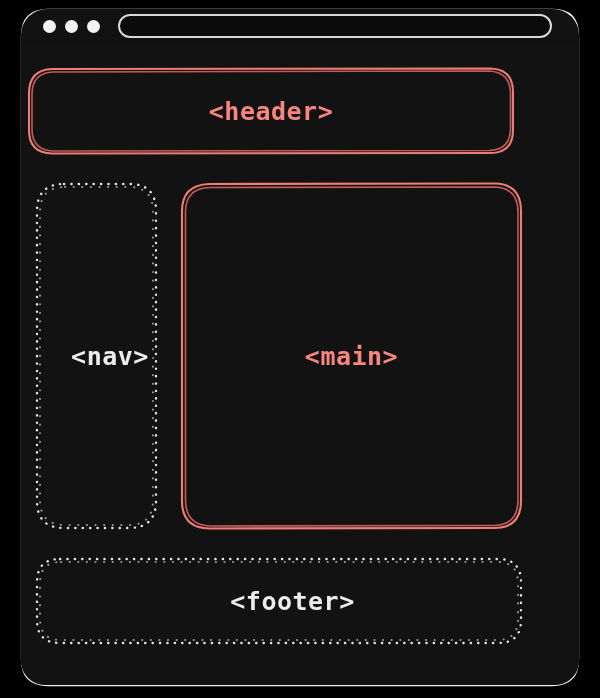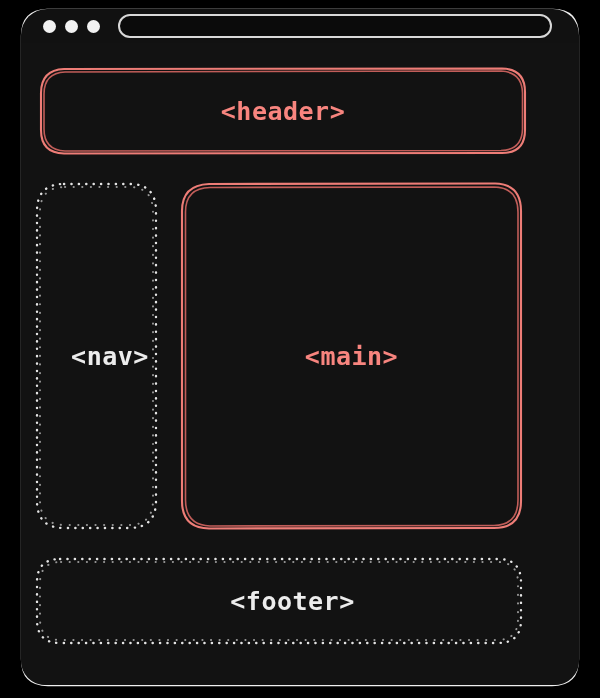--- a/index.html
+++ b/index.html
@@ -104,21 +104,21 @@
     font-family: "DejaVu Sans Mono", "Liberation Mono", monospace;
     font-size: 25px;
     font-weight: 700;
     letter-spacing: 0.5px;
     white-space: nowrap;
   }
   .label-accent { color: #f8857f; }
   .label-muted  { color: #ececec; margin-left: 27px; }
 
   
-  #region-header { left: 38px;  top: 66px;  width: 490px; height: 90px; justify-content: center; }
+  #region-header { left: 26px;  top: 66px;  width: 490px; height: 90px; justify-content: center; }
   
   #region-nav    { left: 34px;  top: 181px; width: 125px; height: 350px; }
   
   #region-main   { left: 179px; top: 181px; width: 345px; height: 350px; }
   
   #region-footer { left: 34px;  top: 556px; width: 490px; height: 90px; }
 
   .sketch-border {
     position: absolute;
     left: 0; top: 0;

